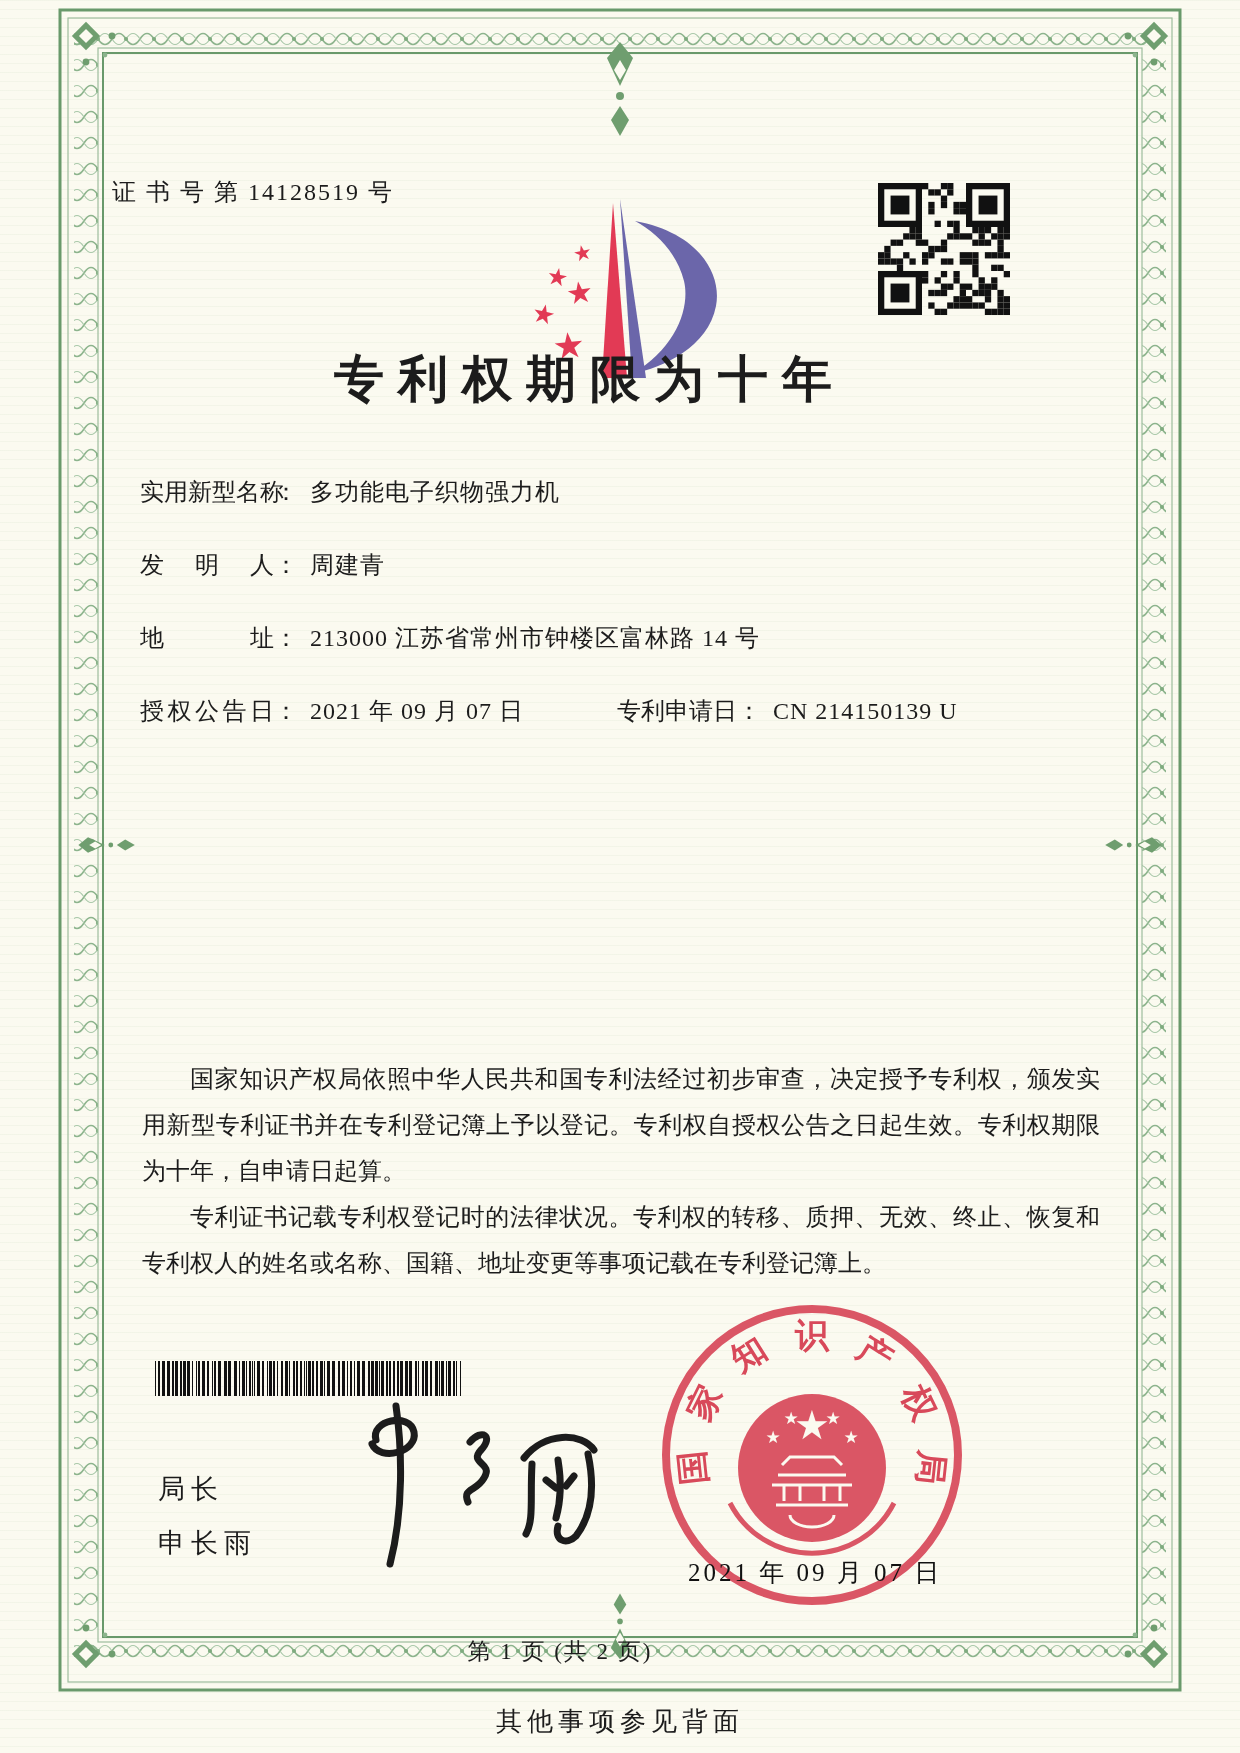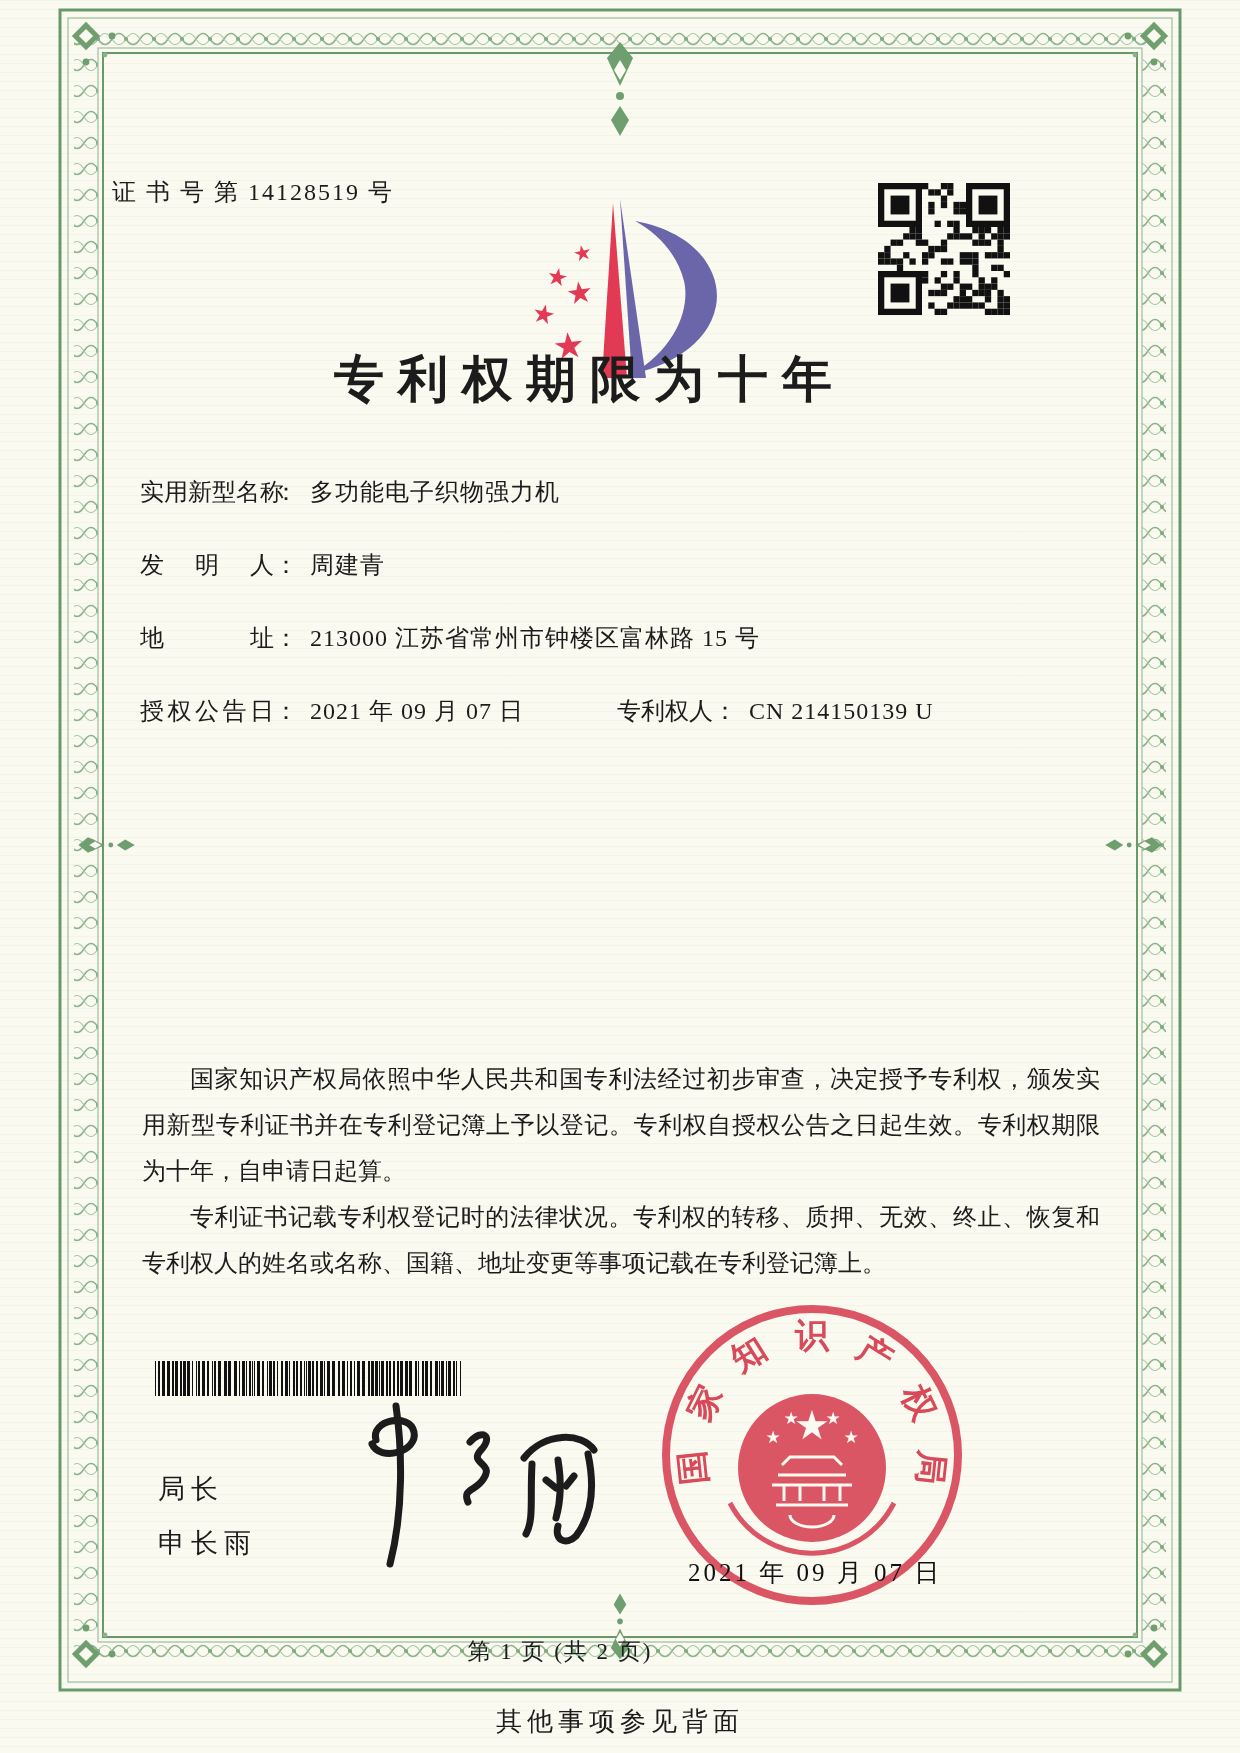--- a/index.html
+++ b/index.html
@@ -235,26 +235,26 @@
   <div class="title">专利权期限为十年</div>
 
   <div class="fields">
     <div class="frow">
       <span class="flabel">实用新型名称</span><span>：</span><span class="fvalue">多功能电子织物强力机</span>
     </div>
     <div class="frow">
       <span class="flabel">发明人</span><span>：</span><span class="fvalue">周建青</span>
     </div>
     <div class="frow">
-      <span class="flabel">地址</span><span>：</span><span class="fvalue">213000 江苏省常州市钟楼区富林路 15 号</span>
+      <span class="flabel">地址</span><span>：</span><span class="fvalue">213000 江苏省常州市钟楼区富林路 14 号</span>
     </div>
     <div class="frow">
       <span class="flabel">授权公告日</span><span>：</span><span class="fvalue">2021 年 09 月 07 日</span>
       <span class="fpair2">
-        <span>专利权人</span><span>：</span><span class="fvalue">CN 214150139 U</span>
+        <span>专利申请日</span><span>：</span><span class="fvalue">CN 214150139 U</span>
       </span>
     </div>
   </div>
 
   <div class="paragraphs">
     <p>国家知识产权局依照中华人民共和国专利法经过初步审查，决定授予专利权，颁发实用新型专利证书并在专利登记簿上予以登记。专利权自授权公告之日起生效。专利权期限为十年，自申请日起算。</p>
     <p>专利证书记载专利权登记时的法律状况。专利权的转移、质押、无效、终止、恢复和专利权人的姓名或名称、国籍、地址变更等事项记载在专利登记簿上。</p>
   </div>
 
   <div class="barcode" id="barcode">

